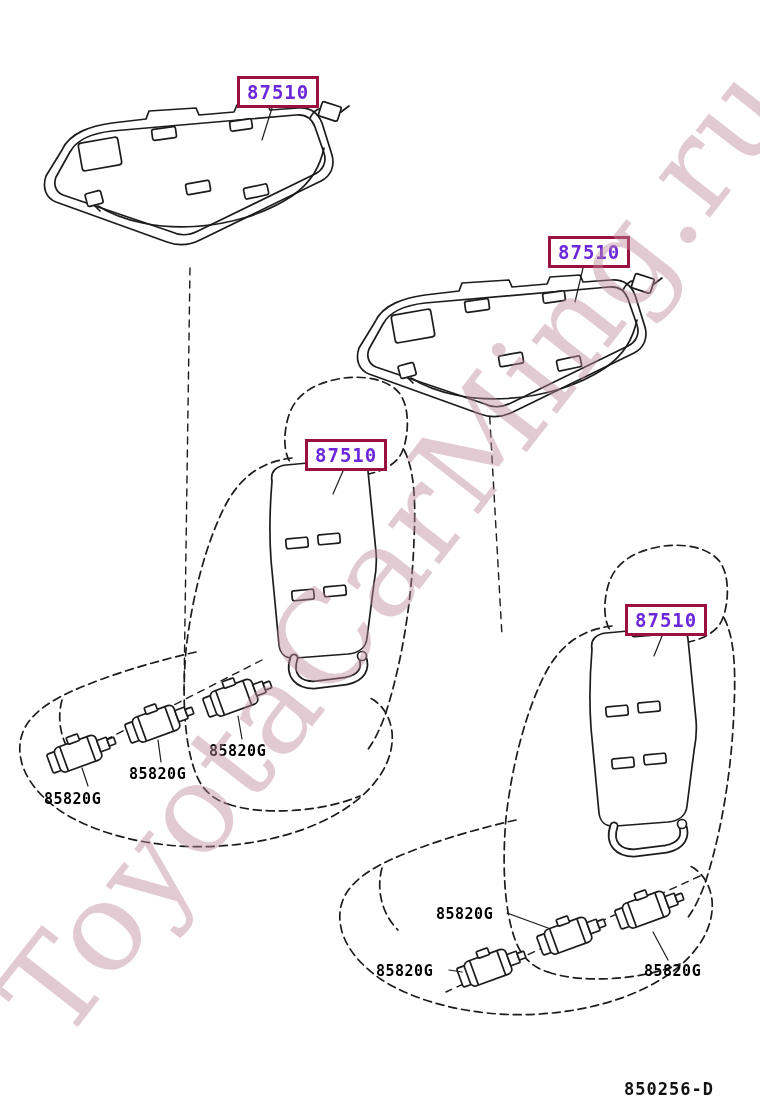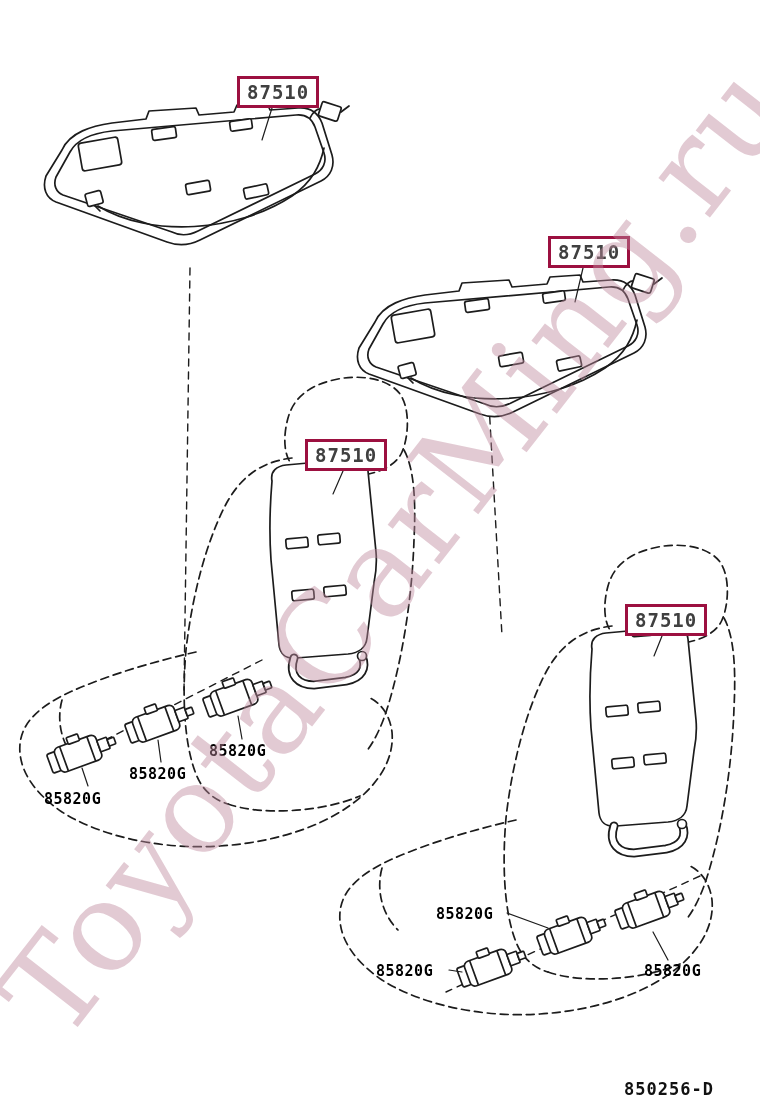--- a/index.html
+++ b/index.html
@@ -14,21 +14,21 @@
   .ln{stroke:#1c1c1c;stroke-width:1.7;fill:none;stroke-linecap:round;stroke-linejoin:round;}
   .fw{fill:#ffffff;}
   .dash{stroke-dasharray:8 5;}
   .dash2{stroke-dasharray:7 6;stroke-width:1.4;}
   .thin{stroke-width:1.2;}
   .tube-outer{stroke:#1c1c1c;stroke-width:9;fill:none;stroke-linecap:round;}
   .tube-inner{stroke:#ffffff;stroke-width:5.5;fill:none;stroke-linecap:round;}
   .callout{
     position:absolute;z-index:3;
     border:3.5px solid #9c1040;
-    background:#ffffff;color:#404040;
+    background:#ffffff;color:#6d28d9;
     font-family:"DejaVu Sans Mono",monospace;
     font-weight:bold;font-size:19px;line-height:24px;
     padding:1px 7px;letter-spacing:1px;
     cursor:pointer;
   }
   .plabel{
     position:absolute;z-index:3;
     color:#000000;font-family:"DejaVu Sans Mono",monospace;
     font-weight:bold;font-size:15px;line-height:20px;
     letter-spacing:0.5px;cursor:pointer;

